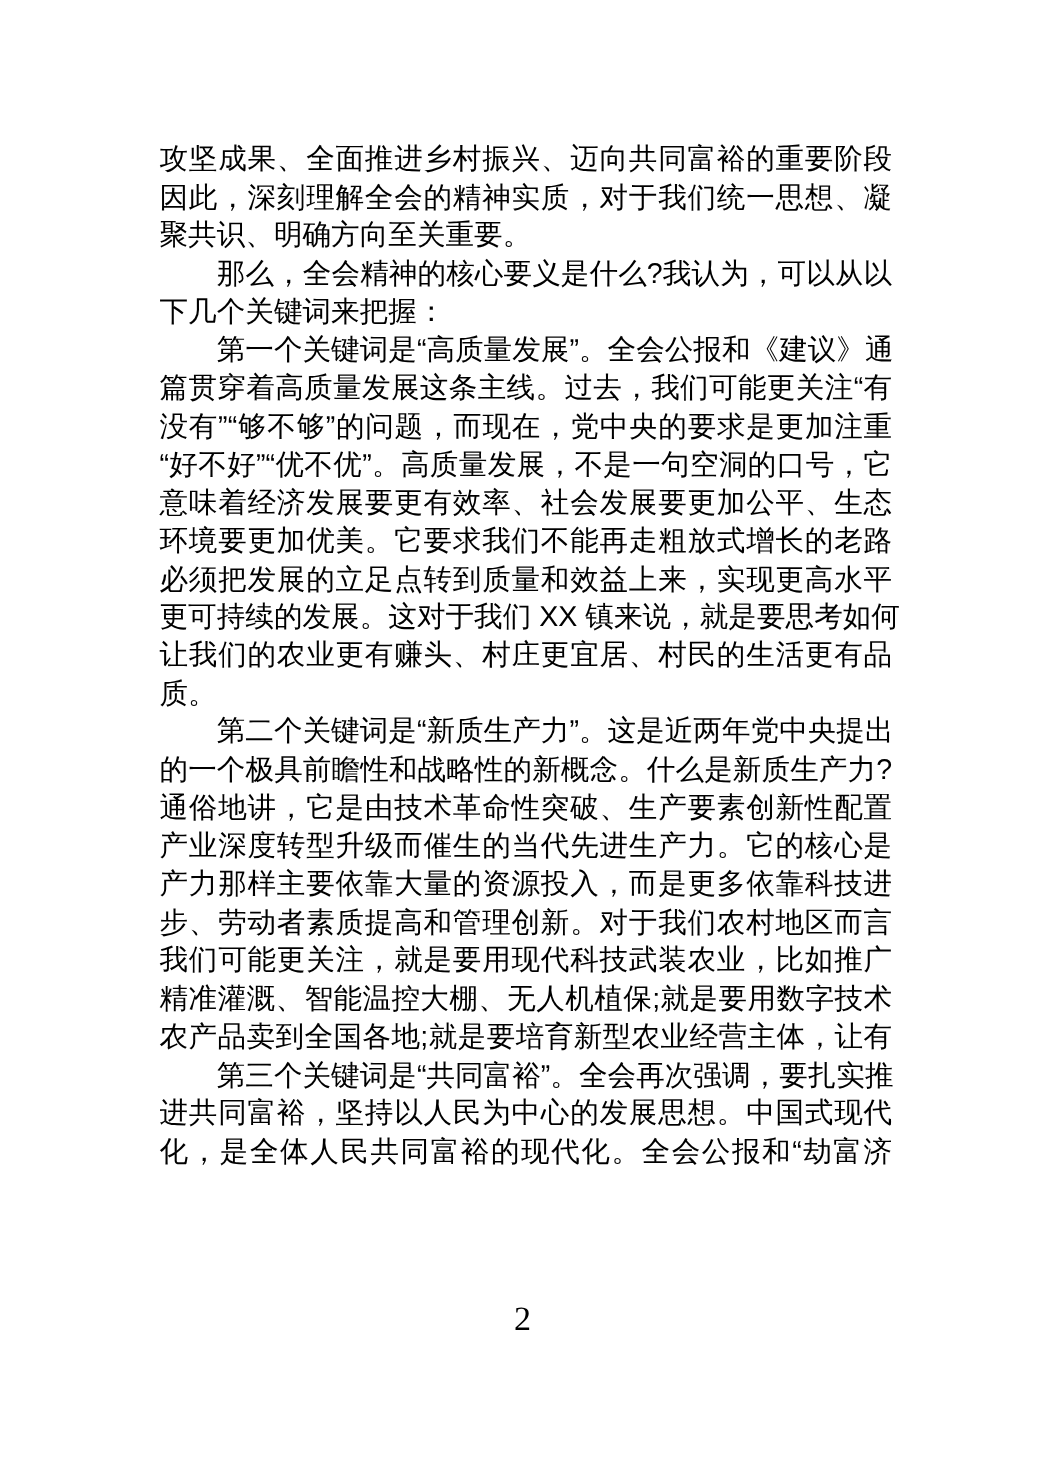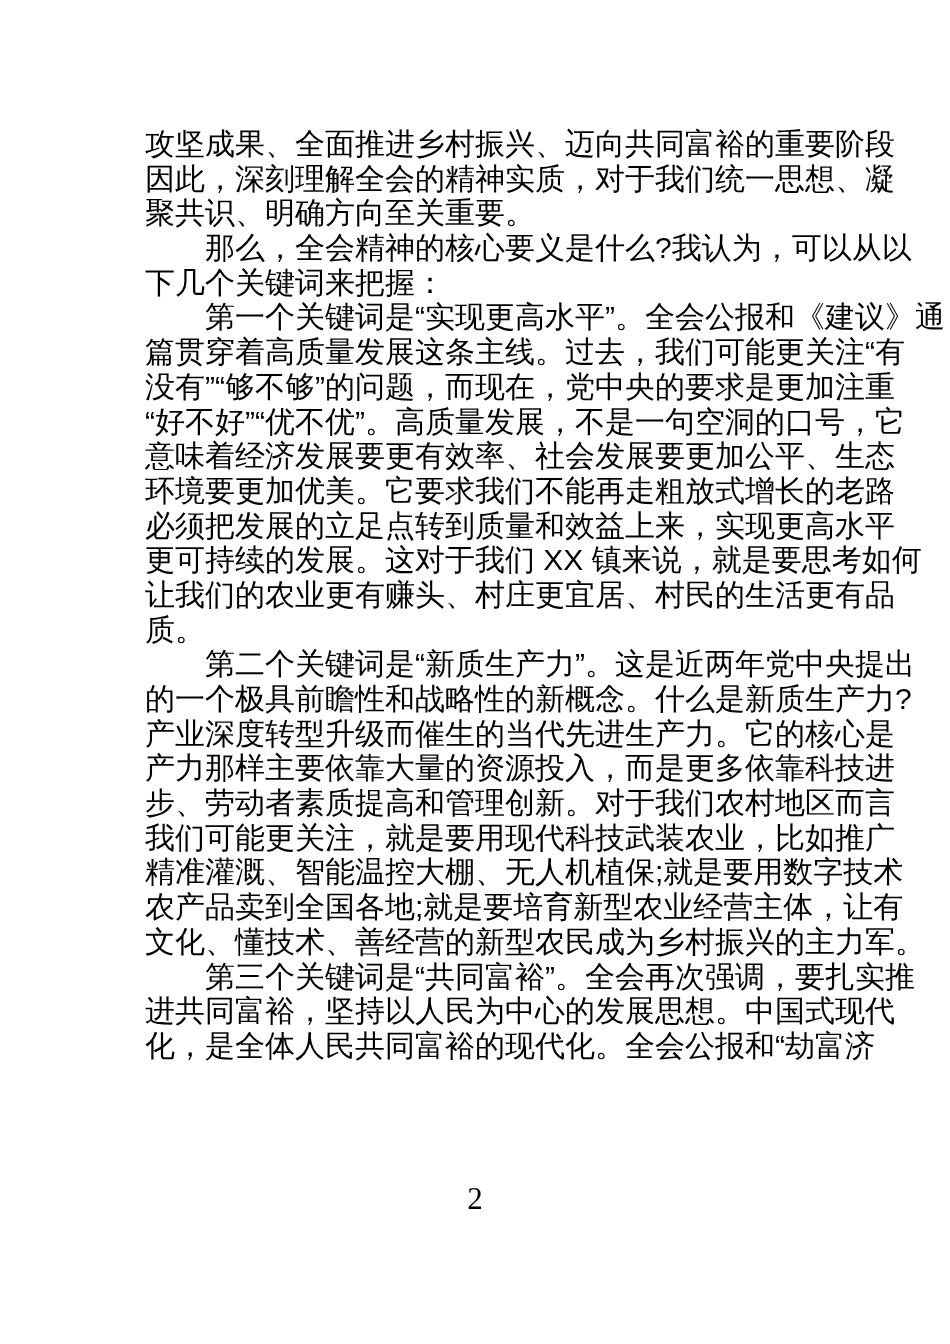--- a/index.html
+++ b/index.html
@@ -16,21 +16,21 @@
     color: #000000;
     font-family: "Liberation Sans", sans-serif;
   }
   .text-block {
     position: absolute;
     left: 145px;
     top: 127px;
     width: 666px;
   }
   .line {
-    font-size: 30px;
+    font-size: 26px;
     line-height: 34.7px;
     height: 34.7px;
     white-space: nowrap;
     text-align: justify;
     text-align-last: justify;
     color: #000000;
     font-weight: 500;
   }
   .line.para-end {
     text-align: center;
@@ -51,37 +51,37 @@
 </head>
 <body>
 
 <div class="page">
   <div class="text-block" id="body-lines">
       <div class="line">攻坚成果、全面推进乡村振兴、迈向共同富裕的重要阶段</div>
       <div class="line">因此，深刻理解全会的精神实质，对于我们统一思想、凝</div>
       <div class="line para-end">聚共识、明确方向至关重要。</div>
       <div class="line">　　那么，全会精神的核心要义是什么?我认为，可以从以</div>
       <div class="line para-end">下几个关键词来把握：</div>
-      <div class="line">　　第一个关键词是“实现更高水平”。全会公报和《建议》通</div>
+      <div class="line">　　第一个关键词是“高质量发展”。全会公报和《建议》通</div>
       <div class="line">篇贯穿着高质量发展这条主线。过去，我们可能更关注“有</div>
       <div class="line">没有”“够不够”的问题，而现在，党中央的要求是更加注重</div>
       <div class="line">“好不好”“优不优”。高质量发展，不是一句空洞的口号，它</div>
       <div class="line">意味着经济发展要更有效率、社会发展要更加公平、生态</div>
       <div class="line">环境要更加优美。它要求我们不能再走粗放式增长的老路</div>
       <div class="line">必须把发展的立足点转到质量和效益上来，实现更高水平</div>
       <div class="line">更可持续的发展。这对于我们 XX 镇来说，就是要思考如何</div>
       <div class="line">让我们的农业更有赚头、村庄更宜居、村民的生活更有品</div>
       <div class="line para-end">质。</div>
       <div class="line">　　第二个关键词是“新质生产力”。这是近两年党中央提出</div>
       <div class="line">的一个极具前瞻性和战略性的新概念。什么是新质生产力?</div>
+      <div class="line">通俗地讲，它是由技术革命性突破、生产要素创新性配置</div>
       <div class="line">产业深度转型升级而催生的当代先进生产力。它的核心是</div>
       <div class="line">产力那样主要依靠大量的资源投入，而是更多依靠科技进</div>
       <div class="line">步、劳动者素质提高和管理创新。对于我们农村地区而言</div>
       <div class="line">我们可能更关注，就是要用现代科技武装农业，比如推广</div>
       <div class="line">精准灌溉、智能温控大棚、无人机植保;就是要用数字技术</div>
       <div class="line">农产品卖到全国各地;就是要培育新型农业经营主体，让有</div>
-      <div class="line para-end">文化、懂技术、善经营的新型农民成为乡村振兴的主力军。</div>
       <div class="line">　　第三个关键词是“共同富裕”。全会再次强调，要扎实推</div>
       <div class="line">进共同富裕，坚持以人民为中心的发展思想。中国式现代</div>
       <div class="line">化，是全体人民共同富裕的现代化。全会公报和“劫富济</div>
     </div>
   <div class="page-footer">2</div>
 </div>
 
 </body></html>

